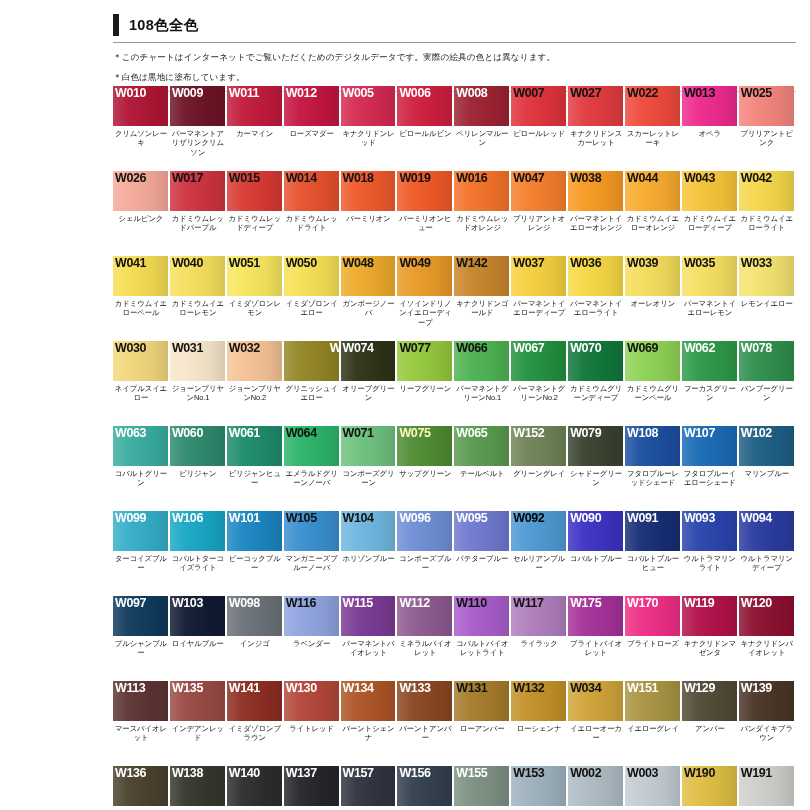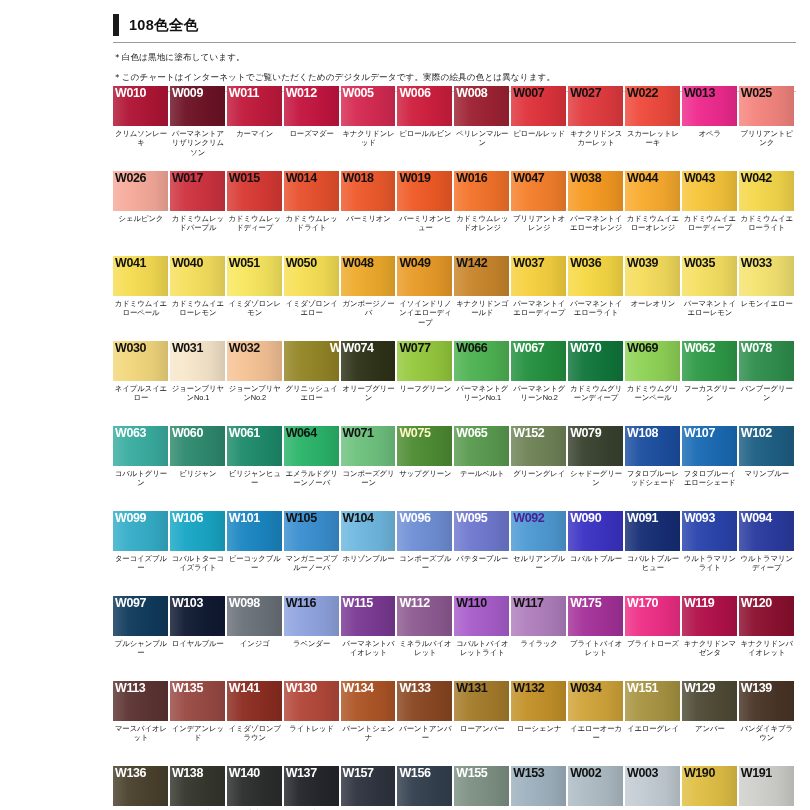--- a/index.html
+++ b/index.html
@@ -60,22 +60,22 @@
 
 <div class="page">
 
   <div class="header">
     <div class="title-row">
       <div class="title-bar"></div>
       <div class="title-text">108色全色</div>
     </div>
     <div class="rule"></div>
     <div class="notes">
+      <div class="note">＊このチャートはインターネットでご覧いただくためのデジタルデータです。実際の絵具の色とは異なります。</div>
       <div class="note">＊白色は黒地に塗布しています。</div>
-      <div class="note">＊このチャートはインターネットでご覧いただくためのデジタルデータです。実際の絵具の色とは異なります。</div>
     </div>
     <div class="rule2"></div>
   </div>
 
   <div class="grid">
       <div class="row">
         <div class="cell">
           <div class="swatch" style="background: rgb(176, 21, 53);">
             <div class="sheen"></div>
             <div class="code" style="color: rgb(255, 255, 255);">W010</div>
@@ -550,21 +550,21 @@
         <div class="cell">
           <div class="swatch" style="background: rgb(111, 121, 207);">
             <div class="sheen"></div>
             <div class="code" style="color: rgb(255, 255, 255);">W095</div>
           </div>
           <div class="name">パテターブルー</div>
         </div>
         <div class="cell">
           <div class="swatch" style="background: rgb(78, 154, 212);">
             <div class="sheen"></div>
-            <div class="code" style="color: #4c1d95;">W092</div>
+            <div class="code" style="color: #000000;">W092</div>
           </div>
           <div class="name">セルリアンブルー</div>
         </div>
         <div class="cell">
           <div class="swatch" style="background: rgb(59, 51, 196);">
             <div class="sheen"></div>
             <div class="code" style="color: rgb(255, 255, 255);">W090</div>
           </div>
           <div class="name">コバルトブルー</div>
         </div>

